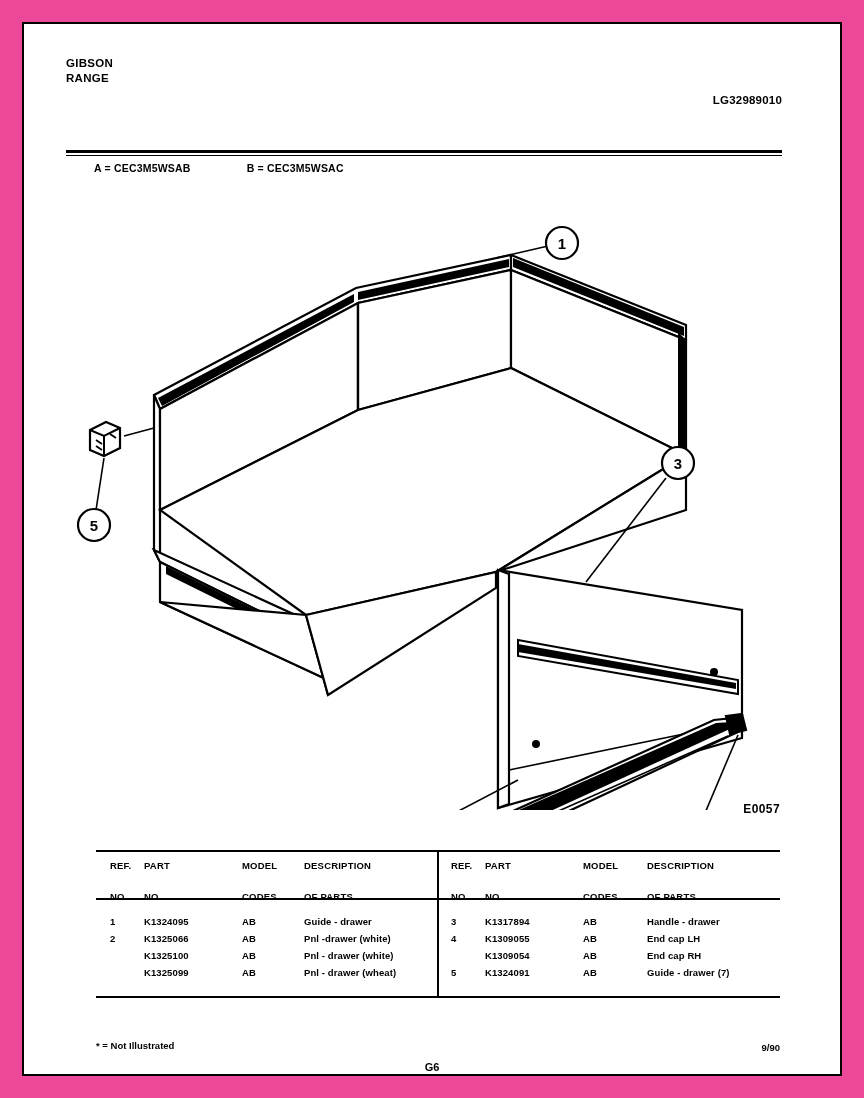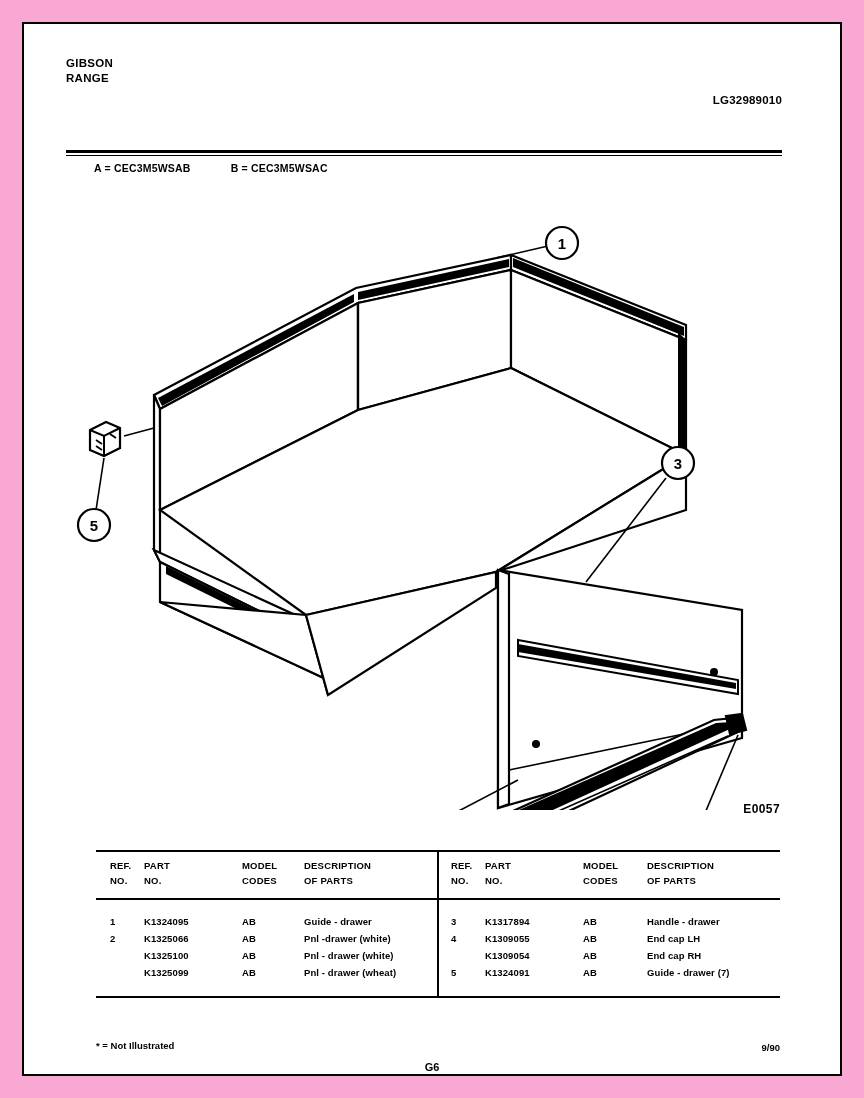--- a/index.html
+++ b/index.html
@@ -5,21 +5,21 @@
   * { box-sizing: border-box; }
   html, body {
     margin: 0; padding: 0;
     background: #ffffff;
     font-family: "Liberation Sans", sans-serif;
   }
   #page {
     position: relative;
     width: 864px;
     height: 1098px;
-    background: #f9a8d4;
+    background: #ec4899;
     overflow: hidden;
   }
   
   #sheet {
     position: absolute;
     left: 22px; top: 22px;
     width: 820px; height: 1054px;
     border: 2px solid #000;
     background: #fff;
   }
@@ -84,21 +84,21 @@
   }
   
   #model-codes {
     position: absolute;
     left: 94px; top: 162px;
     font-size: 10.5px;
     font-weight: bold;
     letter-spacing: 0.2px;
     color: #000;
     display: flex;
-    gap: 40px;
+    gap: 56px;
   }
   #model-codes span { white-space: pre; }
   
   #illustration {
     position: absolute;
     left: 66px; top: 210px;
     width: 716px; height: 600px;
   }
   #illustration svg { display: block; }
   
@@ -166,21 +166,21 @@
   .c-ref  { position: absolute; left: 14px;  width: 30px; text-align: left; }
   .c-part { position: absolute; left: 48px;  width: 84px; }
   .c-code { position: absolute; left: 146px; width: 40px; }
   .c-desc { position: absolute; left: 208px; width: 140px; }
   .tbl-col.right .c-ref  { left: 12px; }
   .tbl-col.right .c-part { left: 46px; }
   .tbl-col.right .c-code { left: 144px; }
   .tbl-col.right .c-desc { left: 208px; }
   .hcell { position: absolute; }
   .hcell .l1 { display: block; }
-  .hcell .l2 { display: block; margin-top: 4px; }
+  .hcell .l2 { display: block; margin-top: 20px; }
   
   #footer-note {
     position: absolute;
     left: 96px; top: 1040px;
     font-size: 9.5px;
     font-weight: bold;
     color: #000;
   }
   #footer-page {
     position: absolute;

